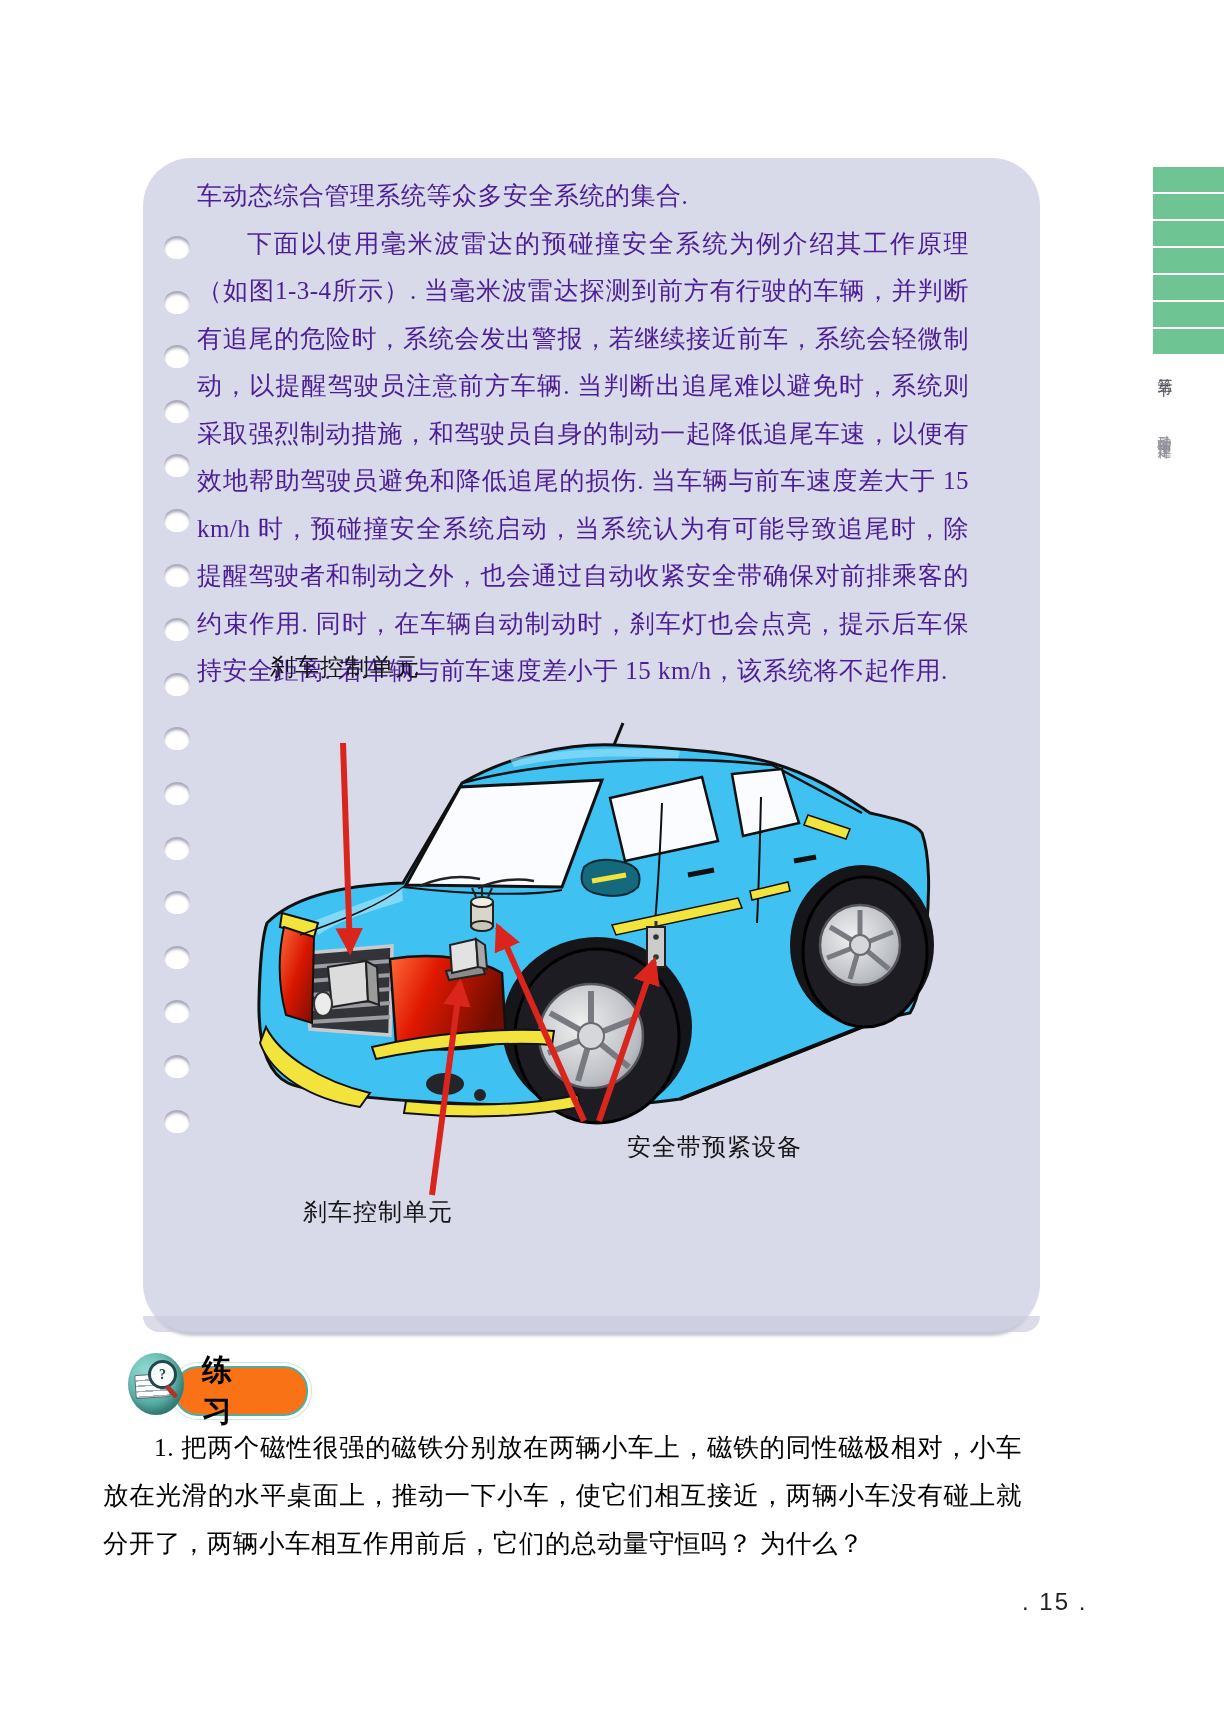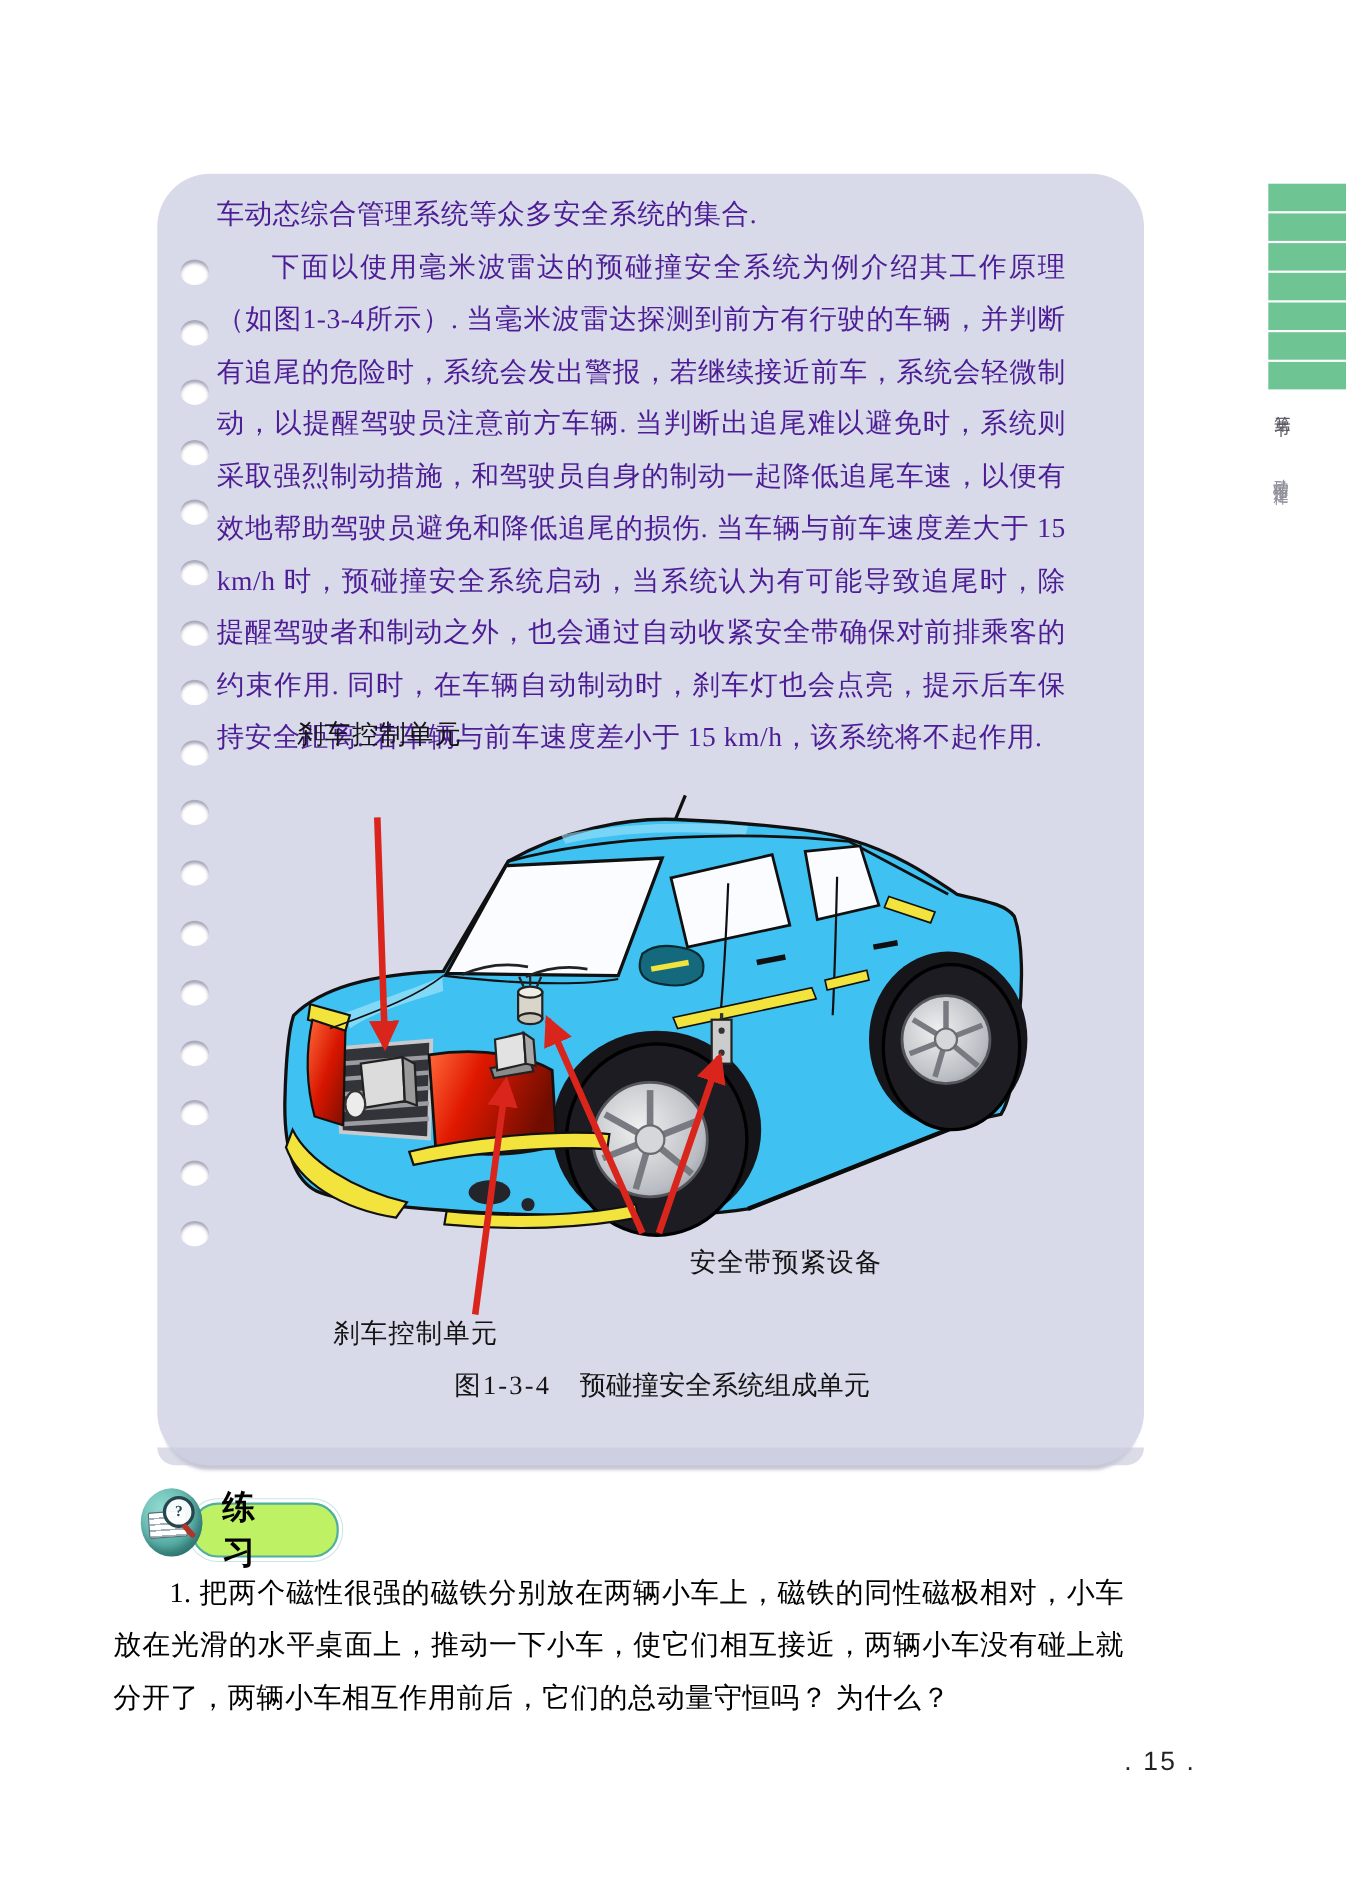--- a/index.html
+++ b/index.html
@@ -29,21 +29,21 @@
   
   .tabs{position:absolute;left:1153px;top:167px;width:71px;display:flex;flex-direction:column;gap:2px;}
   .tab{height:25px;background:#6fc493;}
   .side-section{position:absolute;left:1155px;top:366px;writing-mode:vertical-rl;text-orientation:upright;
         font-family:"Liberation Sans","DejaVu Sans",sans-serif;font-size:15px;color:#55555e;letter-spacing:2px;}
   .side-chapter{position:absolute;left:1156px;top:424px;writing-mode:vertical-rl;text-orientation:upright;
         font-family:"Liberation Sans","DejaVu Sans",sans-serif;font-size:14px;color:#90909a;letter-spacing:2px;}
 
   
   .ex-pill{position:absolute;left:174px;top:1366px;width:130px;height:46px;border:2.5px solid #4fae9f;
-        border-radius:24px;background:#bef264;display:flex;align-items:center;justify-content:center;
+        border-radius:24px;background:#f97316;display:flex;align-items:center;justify-content:center;
         box-shadow:0 0 0 3px #ffffff, 0 0 0 4px #cbe7e2;}
   .ex-pill span{font-size:30px;font-weight:600;color:#000;letter-spacing:16px;padding-left:26px;}
   .ex-circle{position:absolute;left:128px;top:1353px;width:56px;height:62px;border-radius:50%;
         background:radial-gradient(circle at 32% 28%, #8fd8cf, #55ada4 62%, #3d8f88);
         box-shadow:inset -4px -6px 8px rgba(0,40,40,.35);z-index:3;}
   .ex-book{position:absolute;left:7px;top:21px;width:33px;height:22px;background:#ffffff;
         border:1.5px solid #5b6b74;border-radius:2px;transform:rotate(-4deg);
         background-image:repeating-linear-gradient(#ffffff 0 4px, #9fb0ba 4px 5.5px);}
   .ex-lens{position:absolute;left:20px;top:7px;width:23px;height:23px;border:3px solid #27454d;
         border-radius:50%;background:rgba(255,255,255,.92);display:flex;align-items:center;justify-content:center;
@@ -254,23 +254,20 @@
       <line x1="133" y1="88" x2="140" y2="296" marker-end="url(#ah)"></line>
       <line x1="222" y1="540" x2="250" y2="328" marker-end="url(#ah)"></line>
       <line x1="374" y1="466" x2="288" y2="272" marker-end="url(#ah)"></line>
       <line x1="389" y1="466" x2="444" y2="306" marker-end="url(#ah)"></line>
     </g>
   </svg>
 
   <div class="fig-label" style="left:270px;top:651px;">刹车控制单元</div>
   <div class="fig-label" style="left:627px;top:1131px;">安全带预紧设备</div>
   <div class="fig-label" style="left:303px;top:1196px;font-family:Liberation Mono, monospace;">刹车控制单元</div>
-  <div class="fig-caption">
-    <span class="cap-num">图1-3-4</span><span>预碰撞安全系统组成单元</span>
-  </div>
 
   <div class="ex-pill">
     <span>练 习</span>
   </div>
   <div class="ex-circle">
     <div class="ex-book"></div>
     <div class="ex-lens">
       <span>?</span>
     </div>
     <div class="ex-handle"></div>

